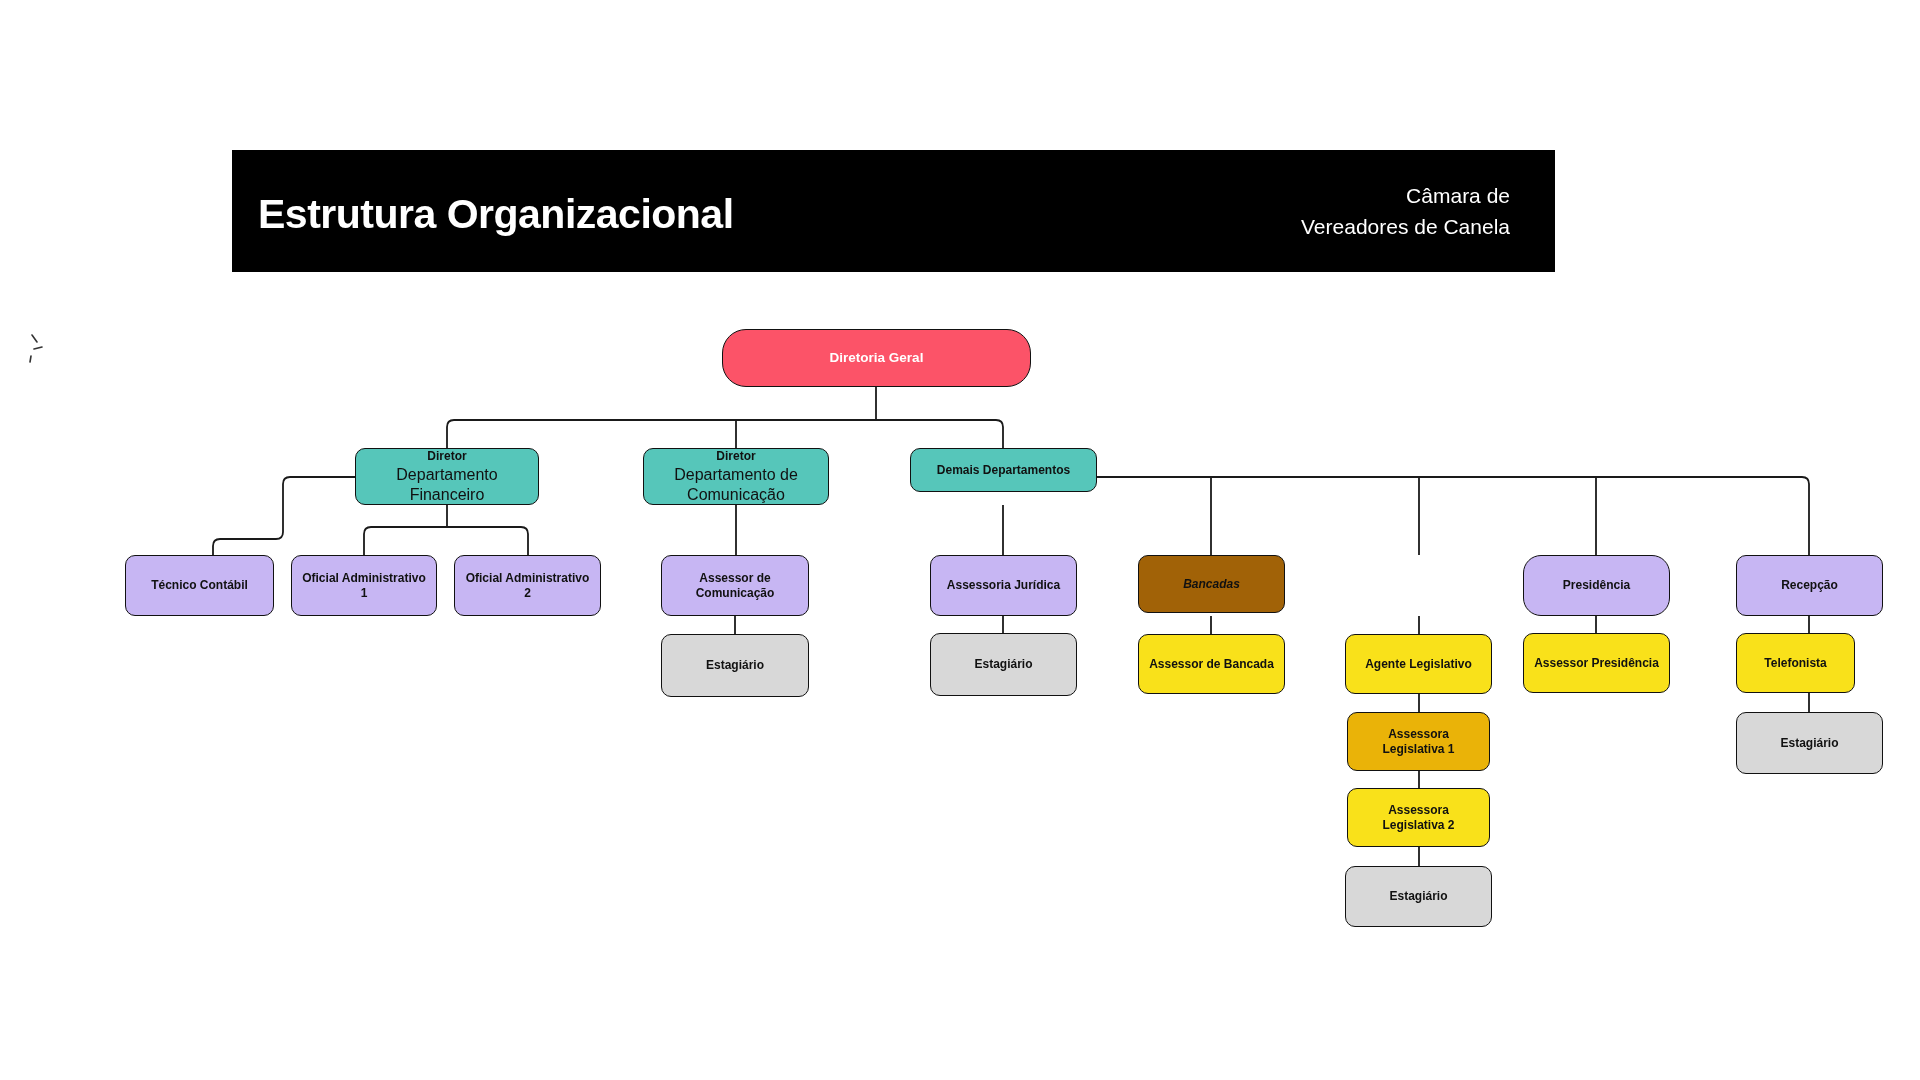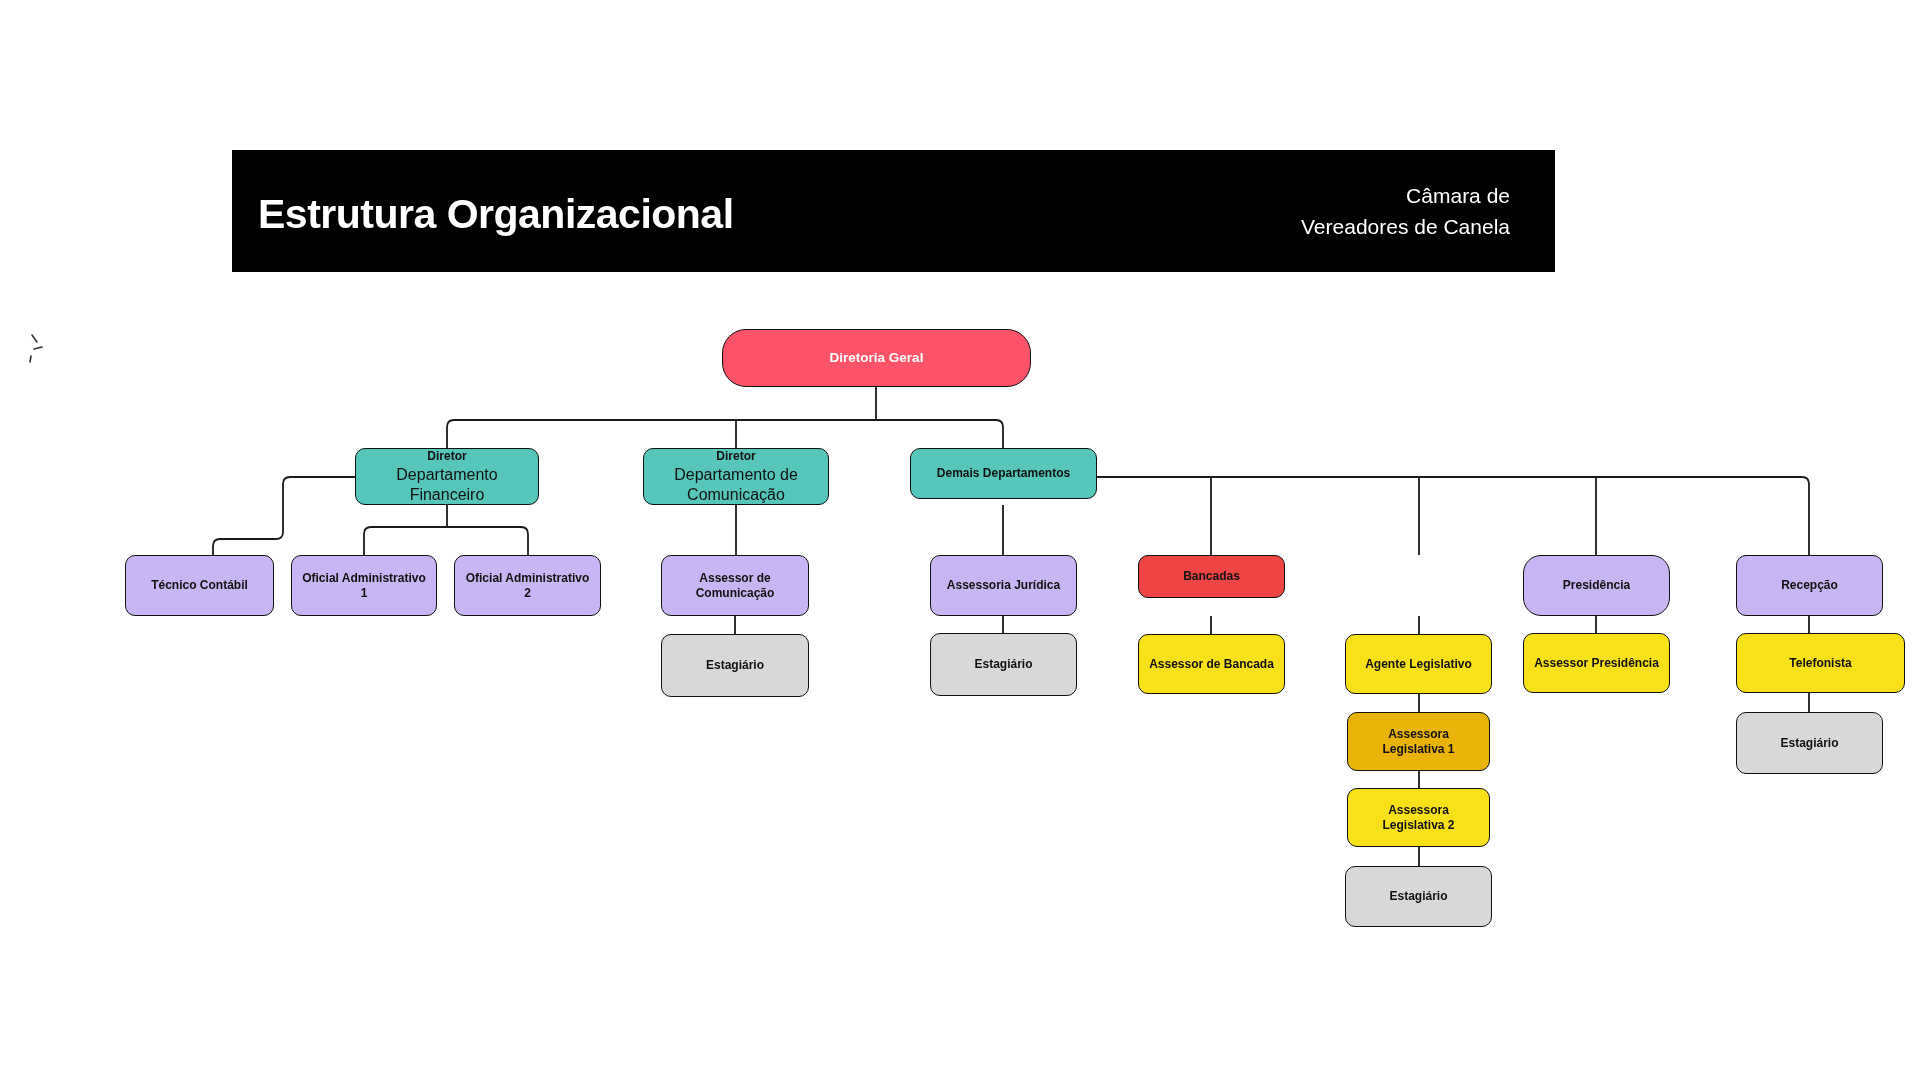--- a/index.html
+++ b/index.html
@@ -83,21 +83,21 @@
       <div class="node-label">Diretoria Geral</div>
     </div>
     <div class="node" style="left: 355px; top: 448px; width: 184px; height: 57px; background: rgb(86, 198, 186); border-color: rgb(17, 17, 17);">
       <div class="node-label">Diretor</div>
       <div class="node-sublabel">Departamento Financeiro</div>
     </div>
     <div class="node" style="left: 643px; top: 448px; width: 186px; height: 57px; background: rgb(86, 198, 186); border-color: rgb(17, 17, 17);">
       <div class="node-label">Diretor</div>
       <div class="node-sublabel">Departamento de Comunicação</div>
     </div>
-    <div class="node" style="left: 910px; top: 448px; width: 187px; height: 51px; background: rgb(86, 198, 186); border-color: rgb(17, 17, 17);">
+    <div class="node" style="left: 910px; top: 448px; width: 187px; height: 44px; background: rgb(86, 198, 186); border-color: rgb(17, 17, 17);">
       <div class="node-label">Demais Departamentos</div>
     </div>
     <div class="node" style="left: 125px; top: 555px; width: 149px; height: 61px; background: rgb(199, 182, 243); border-color: rgb(17, 17, 17);">
       <div class="node-label">Técnico Contábil</div>
     </div>
     <div class="node" style="left: 291px; top: 555px; width: 146px; height: 61px; background: rgb(199, 182, 243); border-color: rgb(17, 17, 17);">
       <div class="node-label">Oficial Administrativo 1</div>
     </div>
     <div class="node" style="left: 454px; top: 555px; width: 147px; height: 61px; background: rgb(199, 182, 243); border-color: rgb(17, 17, 17);">
       <div class="node-label">Oficial Administrativo 2</div>
@@ -107,21 +107,21 @@
     </div>
     <div class="node" style="left: 661px; top: 634px; width: 148px; height: 63px; background: rgb(216, 216, 216); border-color: rgb(17, 17, 17);">
       <div class="node-label">Estagiário</div>
     </div>
     <div class="node" style="left: 930px; top: 555px; width: 147px; height: 61px; background: rgb(199, 182, 243); border-color: rgb(17, 17, 17);">
       <div class="node-label">Assessoria Jurídica</div>
     </div>
     <div class="node" style="left: 930px; top: 633px; width: 147px; height: 63px; background: rgb(216, 216, 216); border-color: rgb(17, 17, 17);">
       <div class="node-label">Estagiário</div>
     </div>
-    <div class="node" style="left: 1138px; top: 555px; width: 147px; height: 43px; background: #ef4444; border-color: rgb(17, 17, 17);">
+    <div class="node" style="left: 1138px; top: 555px; width: 147px; height: 58px; background: #a16207; border-color: rgb(17, 17, 17); font-style: italic;">
       <div class="node-label">Bancadas</div>
     </div>
     <div class="node" style="left: 1138px; top: 634px; width: 147px; height: 60px; background: rgb(249, 225, 26); border-color: rgb(17, 17, 17);">
       <div class="node-label">Assessor de Bancada</div>
     </div>
     <div class="node" style="left: 1345px; top: 634px; width: 147px; height: 60px; background: rgb(249, 225, 26); border-color: rgb(17, 17, 17);">
       <div class="node-label">Agente Legislativo</div>
     </div>
     <div class="node" style="left: 1347px; top: 712px; width: 143px; height: 59px; background: #eab308; border-color: rgb(17, 17, 17);">
       <div class="node-label">Assessora Legislativa 1</div>
@@ -134,19 +134,19 @@
     </div>
     <div class="node" style="left: 1523px; top: 555px; width: 147px; height: 61px; background: rgb(199, 182, 243); border-color: rgb(17, 17, 17); border-radius: 18px;">
       <div class="node-label">Presidência</div>
     </div>
     <div class="node" style="left: 1523px; top: 633px; width: 147px; height: 60px; background: rgb(249, 225, 26); border-color: rgb(17, 17, 17);">
       <div class="node-label">Assessor Presidência</div>
     </div>
     <div class="node" style="left: 1736px; top: 555px; width: 147px; height: 61px; background: rgb(199, 182, 243); border-color: rgb(17, 17, 17);">
       <div class="node-label">Recepção</div>
     </div>
-    <div class="node" style="left: 1736px; top: 633px; width: 169px; height: 60px; background: rgb(249, 225, 26); border-color: rgb(17, 17, 17);">
+    <div class="node" style="left: 1736px; top: 633px; width: 119px; height: 60px; background: rgb(249, 225, 26); border-color: rgb(17, 17, 17);">
       <div class="node-label">Telefonista</div>
     </div>
     <div class="node" style="left: 1736px; top: 712px; width: 147px; height: 62px; background: rgb(216, 216, 216); border-color: rgb(17, 17, 17);">
       <div class="node-label">Estagiário</div>
     </div>
   </div>
 
 </body></html>

